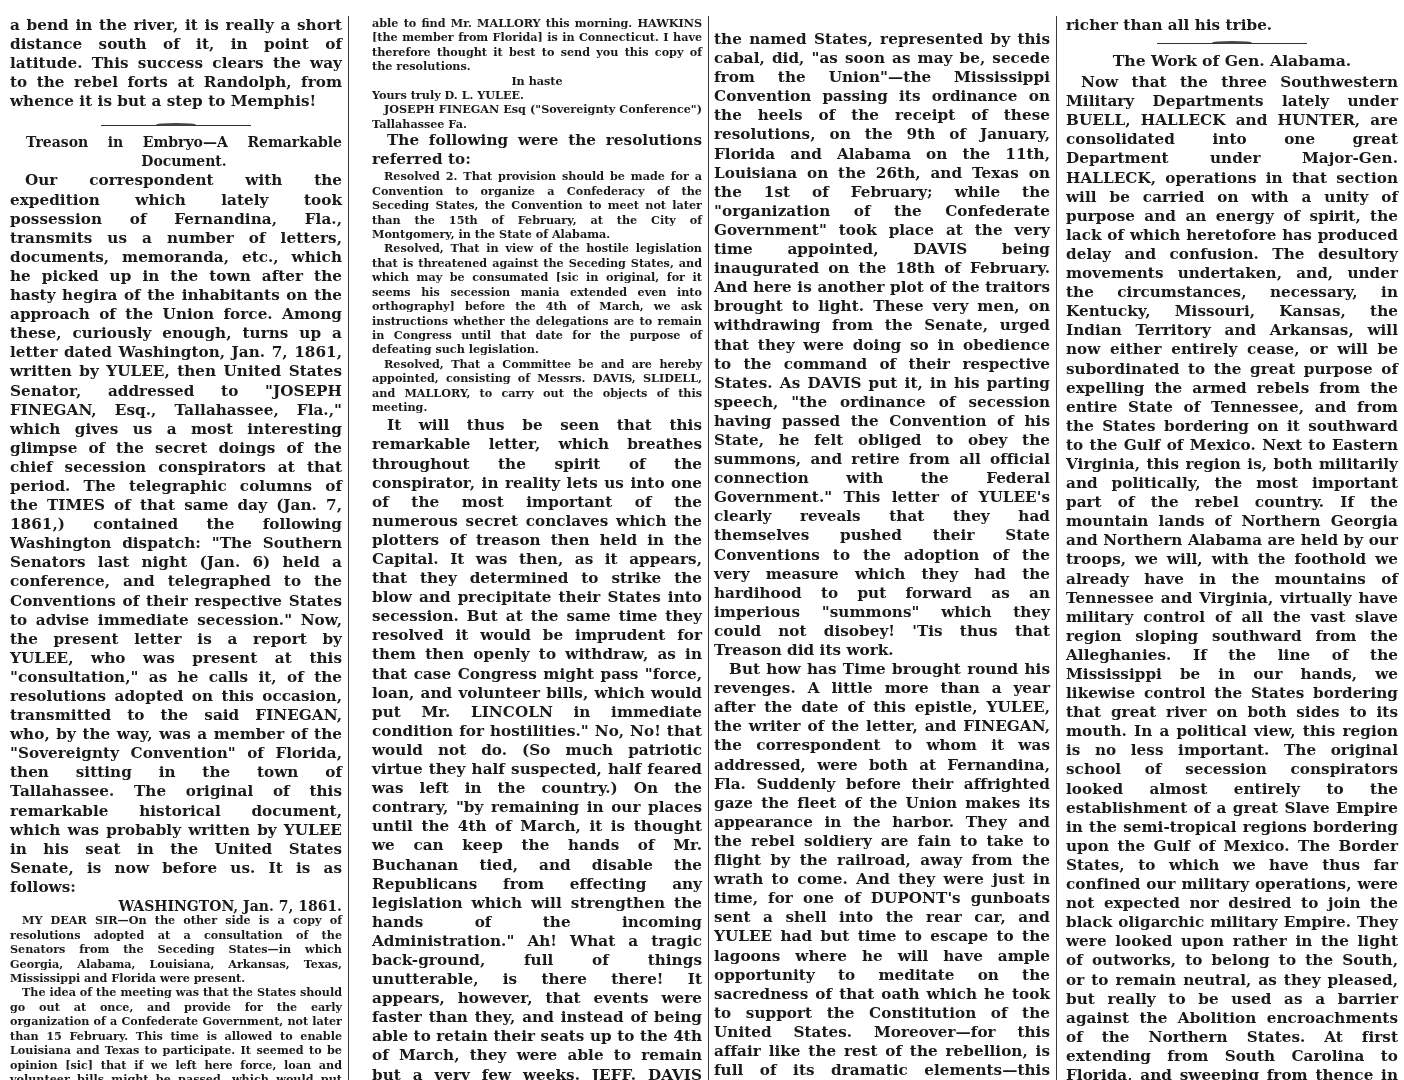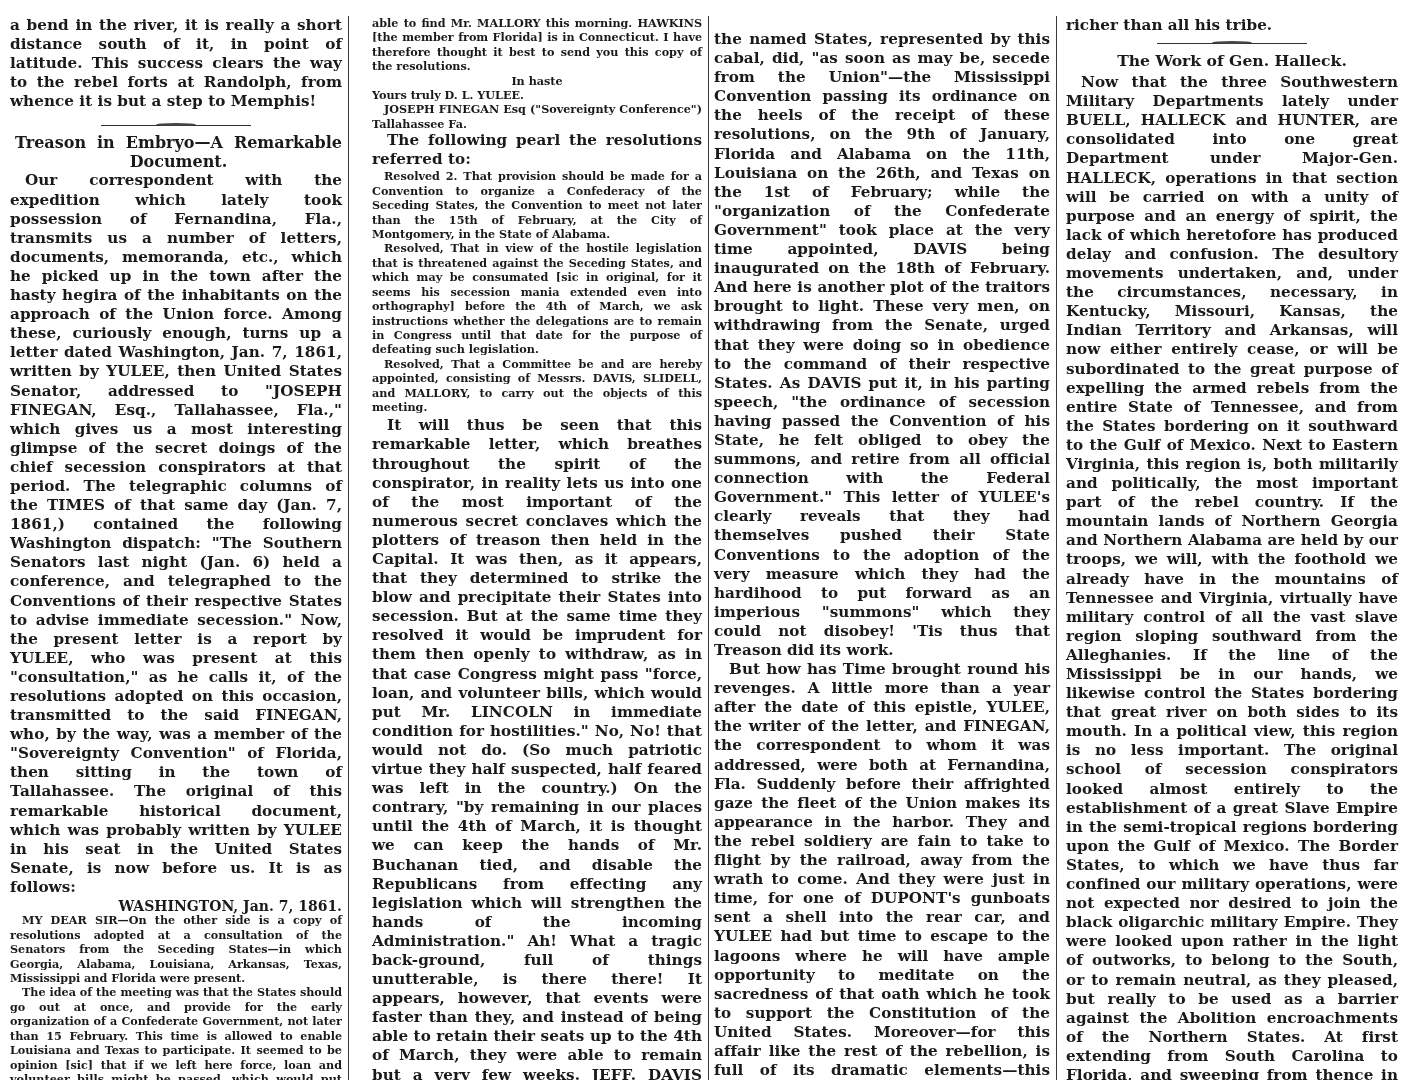--- a/index.html
+++ b/index.html
@@ -10,22 +10,22 @@
   .col1 { left: 4px;    width: 342px; padding: 0 4px 0 6px; }
   .col2 { left: 350px;  width: 356px; padding: 0 4px 0 22px; }
   .col3 { left: 710px;  width: 344px; padding: 0 4px 0 4px; margin-top: 14px; }
   .col4 { left: 1058px; width: 344px; padding: 0 4px 0 8px; }
   .rule { position: absolute; top: 0; width: 1px; height: 1080px; background: #3a3a3a; }
   p { margin: 0; text-align: justify; text-align-last: auto; hyphens: manual; }
   .body { font-size: 15.2px; line-height: 19.1px; font-weight: bold; letter-spacing: 0.05px; }
   .indent { text-indent: 15px; }
   .small { font-size: 11.2px; line-height: 14.4px; font-weight: bold; }
   .small.indent { text-indent: 12px; }
-  .headline { font-family: "DejaVu Serif", serif; font-weight: bold; font-size: 16px;
-              line-height: 19px; text-align: justify; text-align-last: center; margin: 2px 0 0 5px; }
+  .headline { font-family: "DejaVu Serif", serif; font-weight: bold; font-size: 14px;
+              line-height: 19px; text-align: justify; text-align-last: center; margin: 2px 0 0 16px; }
   .headline-center { text-align: center; font-weight: bold; font-size: 15.6px; line-height: 20px; margin: 6px 0 2px 0; }
   .divider { margin: 12px auto 6px auto; width: 150px; height: 4px; position: relative; }
   .divider::before { content: ""; position: absolute; left: 0; right: 0; top: 1.5px; height: 1px; background: #333; }
   .divider::after { content: ""; position: absolute; left: 55px; width: 40px; top: 0; height: 3px; background: #444; border-radius: 50%; }
   .sig-right { text-align: left; }
   .dateline { text-align: right; font-size: 14px; line-height: 14.4px; font-weight: bold; margin-top: 2px; }
   .center { text-align: center; }
 </style>
 </head>
 <body>
@@ -45,32 +45,32 @@
     <p class="small indent">MY DEAR SIR—On the other side is a copy of resolutions adopted at a consultation of the Senators from the Seceding States—in which Georgia, Alabama, Louisiana, Arkansas, Texas, Mississippi and Florida were present.</p>
     <p class="small indent">The idea of the meeting was that the States should go out at once, and provide for the early organization of a Confederate Government, not later than 15 February. This time is allowed to enable Louisiana and Texas to participate. It seemed to be opinion [sic] that if we left here force, loan and volunteer bills might be passed, which would put Mr. LINCOLN in immediate condition for hostilities—whereas if [sic] by remaining in our places until the 4th of March, it is thought we can keep the hands of Mr. Buchanan tied, and disable the Republicans from effecting any legislation which will strengthen the hands of the incoming Administration.</p>
 
   </div>
 
   <div class="col col2">
     <p class="small">able to find Mr. MALLORY this morning. HAWKINS [the member from Florida] is in Connecticut. I have therefore thought it best to send you this copy of the resolutions.</p>
     <p class="small center">In haste</p>
     <p class="small sig-right" style="padding-right:20px">Yours truly D. L. YULEE.</p>
     <p class="small indent">JOSEPH FINEGAN Esq ("Sovereignty Conference") Tallahassee Fa.</p>
-    <p class="body indent">The following pearl the resolutions referred to:</p>
+    <p class="body indent">The following were the resolutions referred to:</p>
     <p class="small indent">Resolved 2. That provision should be made for a Convention to organize a Confederacy of the Seceding States, the Convention to meet not later than the 15th of February, at the City of Montgomery, in the State of Alabama.</p>
     <p class="small indent">Resolved, That in view of the hostile legislation that is threatened against the Seceding States, and which may be consumated [sic in original, for it seems his secession mania extended even into orthography] before the 4th of March, we ask instructions whether the delegations are to remain in Congress until that date for the purpose of defeating such legislation.</p>
     <p class="small indent">Resolved, That a Committee be and are hereby appointed, consisting of Messrs. DAVIS, SLIDELL, and MALLORY, to carry out the objects of this meeting.</p>
     <p class="body indent" style="margin-top:2px">It will thus be seen that this remarkable letter, which breathes throughout the spirit of the conspirator, in reality lets us into one of the most important of the numerous secret conclaves which the plotters of treason then held in the Capital. It was then, as it appears, that they determined to strike the blow and precipitate their States into secession. But at the same time they resolved it would be imprudent for them then openly to withdraw, as in that case Congress might pass "force, loan, and volunteer bills, which would put Mr. LINCOLN in immediate condition for hostilities." No, No! that would not do. (So much patriotic virtue they half suspected, half feared was left in the country.) On the contrary, "by remaining in our places until the 4th of March, it is thought we can keep the hands of Mr. Buchanan tied, and disable the Republicans from effecting any legislation which will strengthen the hands of the incoming Administration." Ah! What a tragic back-ground, full of things unutterable, is there there! It appears, however, that events were faster than they, and instead of being able to retain their seats up to the 4th of March, they were able to remain but a very few weeks. JEFF. DAVIS withdrew on the 21st of January—just a fortnight after this "consultation." But for the rest, mark how faithfully the programme here drawn up by this knot of traitors in secret session, was realized. Each of</p>
   </div>
 
   <div class="col col3">
     <p class="body">the named States, represented by this cabal, did, "as soon as may be, secede from the Union"—the Mississippi Convention passing its ordinance on the heels of the receipt of these resolutions, on the 9th of January, Florida and Alabama on the 11th, Louisiana on the 26th, and Texas on the 1st of February; while the "organization of the Confederate Government" took place at the very time appointed, DAVIS being inaugurated on the 18th of February. And here is another plot of the traitors brought to light. These very men, on withdrawing from the Senate, urged that they were doing so in obedience to the command of their respective States. As DAVIS put it, in his parting speech, "the ordinance of secession having passed the Convention of his State, he felt obliged to obey the summons, and retire from all official connection with the Federal Government." This letter of YULEE's clearly reveals that they had themselves pushed their State Conventions to the adoption of the very measure which they had the hardihood to put forward as an imperious "summons" which they could not disobey! 'Tis thus that Treason did its work.</p>
     <p class="body indent">But how has Time brought round his revenges. A little more than a year after the date of this epistle, YULEE, the writer of the letter, and FINEGAN, the correspondent to whom it was addressed, were both at Fernandina, Fla. Suddenly before their affrighted gaze the fleet of the Union makes its appearance in the harbor. They and the rebel soldiery are fain to take to flight by the railroad, away from the wrath to come. And they were just in time, for one of DUPONT's gunboats sent a shell into the rear car, and YULEE had but time to escape to the lagoons where he will have ample opportunity to meditate on the sacredness of that oath which he took to support the Constitution of the United States. Moreover—for this affair like the rest of the rebellion, is full of its dramatic elements—this same Florida railroad also plays a not unimportant part in the farce-fiasco of YULEE, Florida and secession. He and FINEGAN—Jew and Irishman—were co-contractors on it, and the Senator was constantly chasing Government for fat mail contracts and subsidies. He succeeded better than he deserved; but it is well known that it was because his Jew heart did not get all it craved that he urged the secession of Florida—and, like the base Judean, threw away a pearl</p>
   </div>
 
   <div class="col col4">
     <p class="body">richer than all his tribe.</p>
     <div class="divider" style="margin-top:6px"></div>
-    <p class="headline-center">The Work of Gen. Halleck.</p>
+    <p class="headline-center">The Work of Gen. Alabama.</p>
     <p class="body indent">Now that the three Southwestern Military Departments lately under BUELL, HALLECK and HUNTER, are consolidated into one great Department under Major-Gen. HALLECK, operations in that section will be carried on with a unity of purpose and an energy of spirit, the lack of which heretofore has produced delay and confusion. The desultory movements undertaken, and, under the circumstances, necessary, in Kentucky, Missouri, Kansas, the Indian Territory and Arkansas, will now either entirely cease, or will be subordinated to the great purpose of expelling the armed rebels from the entire State of Tennessee, and from the States bordering on it southward to the Gulf of Mexico. Next to Eastern Virginia, this region is, both militarily and politically, the most important part of the rebel country. If the mountain lands of Northern Georgia and Northern Alabama are held by our troops, we will, with the foothold we already have in the mountains of Tennessee and Virginia, virtually have military control of all the vast slave region sloping southward from the Alleghanies. If the line of the Mississippi be in our hands, we likewise control the States bordering that great river on both sides to its mouth. In a political view, this region is no less important. The original school of secession conspirators looked almost entirely to the establishment of a great Slave Empire in the semi-tropical regions bordering upon the Gulf of Mexico. The Border States, to which we have thus far confined our military operations, were not expected nor desired to join the black oligarchic military Empire. They were looked upon rather in the light of outworks, to belong to the South, or to remain neutral, as they pleased, but really to be used as a barrier against the Abolition encroachments of the Northern States. At first extending from South Carolina to Florida, and sweeping from thence in a semicircle to the Rio Grande, the new Empire would speedily subjugate the feeble States of Mexico. Cuba and other West India Islands would be annexed, and all the negroes and peoples of other inferior races reduced to their normal condition of Slavery. The Gulf of Mexico would then form a central lake, round which would circle the States of the grand Confederation, whose corner-stone</p>
   </div>
 
 </div>
 
 </body></html>

